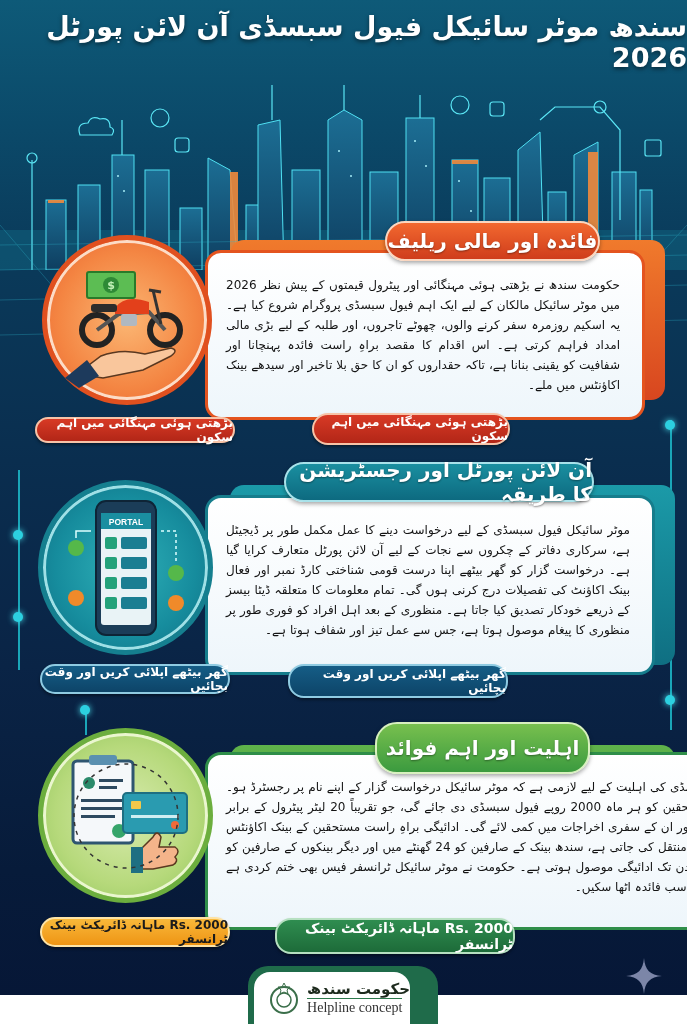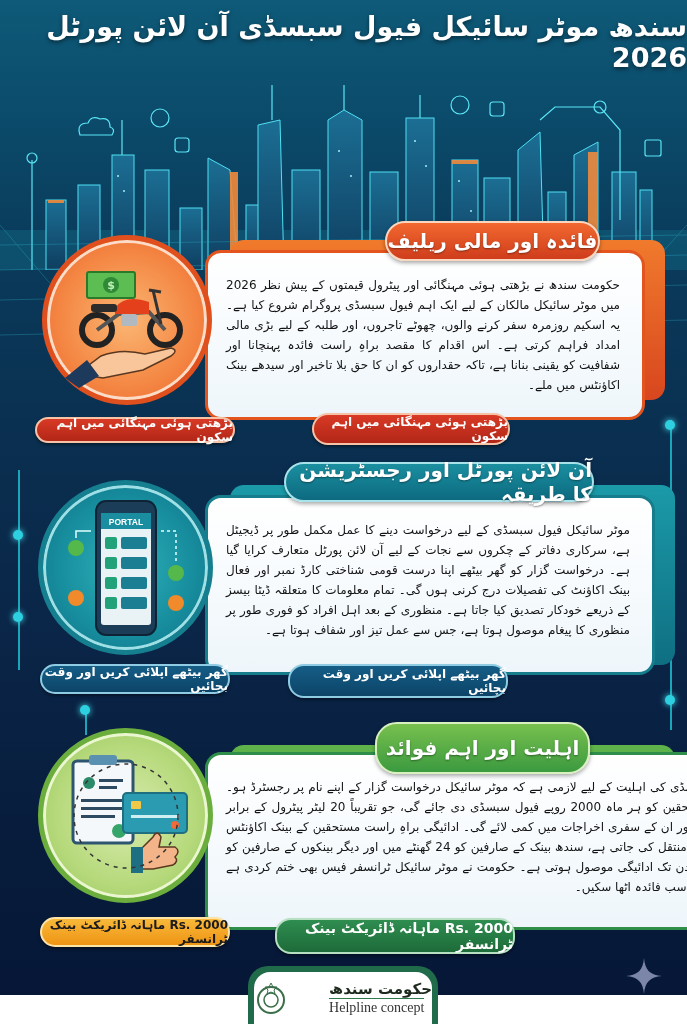--- a/index.html
+++ b/index.html
@@ -74,21 +74,21 @@
   
   .s3-back { left: 230px; top: 745px; width: 445px; height: 180px; background: linear-gradient(180deg,#5fb34a,#2f8a3a); }
   .s3-card { left: 205px; top: 752px; width: 530px; height: 178px; border: 3px solid #2f8e49; }
   .s3-header { left: 375px; top: 722px; width: 215px; height: 52px; background: linear-gradient(180deg,#78c04e,#3b9a3f); border: 2px solid #d8f0bf; }
   .s3-icon { left: 38px; top: 728px; width: 175px; height: 175px; background: radial-gradient(circle,#d8ebae 0%,#b6d97b 60%,#8fc45a 100%); border: 5px solid #6cae3e; box-shadow: 0 0 0 3px #eaf6cf inset; }
   .s3-tag-a { left: 40px; top: 917px; width: 190px; height: 30px; background: linear-gradient(180deg,#f9b93a,#ee9414); border: 2px solid #fde3a6; color: #1b1b1b; }
   .s3-tag-b { left: 275px; top: 918px; width: 240px; height: 36px; background: linear-gradient(180deg,#2f8d50,#1d6b39); border: 2px solid #b6e0c1; }
 
   
   .footer-frame { left: 248px; top: 966px; width: 190px; height: 70px; background: #1f6b4a; border-radius: 20px 20px 0 0; }
-  .footer { left: 254px; top: 972px; width: 178px; height: 52px; background: #ffffff; border-radius: 16px 16px 0 0; display: flex; align-items: center; justify-content: space-between; gap: 6px; }
+  .footer { left: 254px; top: 972px; width: 156px; height: 52px; background: #ffffff; border-radius: 16px 16px 0 0; display: flex; align-items: center; justify-content: flex-end; gap: 6px; }
   .footer-urdu { font-size: 15px; font-weight: bold; color: #1d2a1d; direction: rtl; }
   .footer-en { font-size: 14px; color: #333; font-family: Liberation Serif, serif; border-top: 1px solid #2d7a4d; padding-top: 1px; }
   .bottom-white { left: 0; top: 995px; width: 687px; height: 29px; background: #ffffff; z-index: 0; }
 
   .sparkle { left: 626px; top: 958px; width: 36px; height: 36px; }
 
   .deco-line { background: #1aa6b8; width: 2px; }
   .deco-dot { width: 10px; height: 10px; border-radius: 50%; background: #2cd0e0; box-shadow: 0 0 6px #4be3f0; }
 </style>
 </head>

